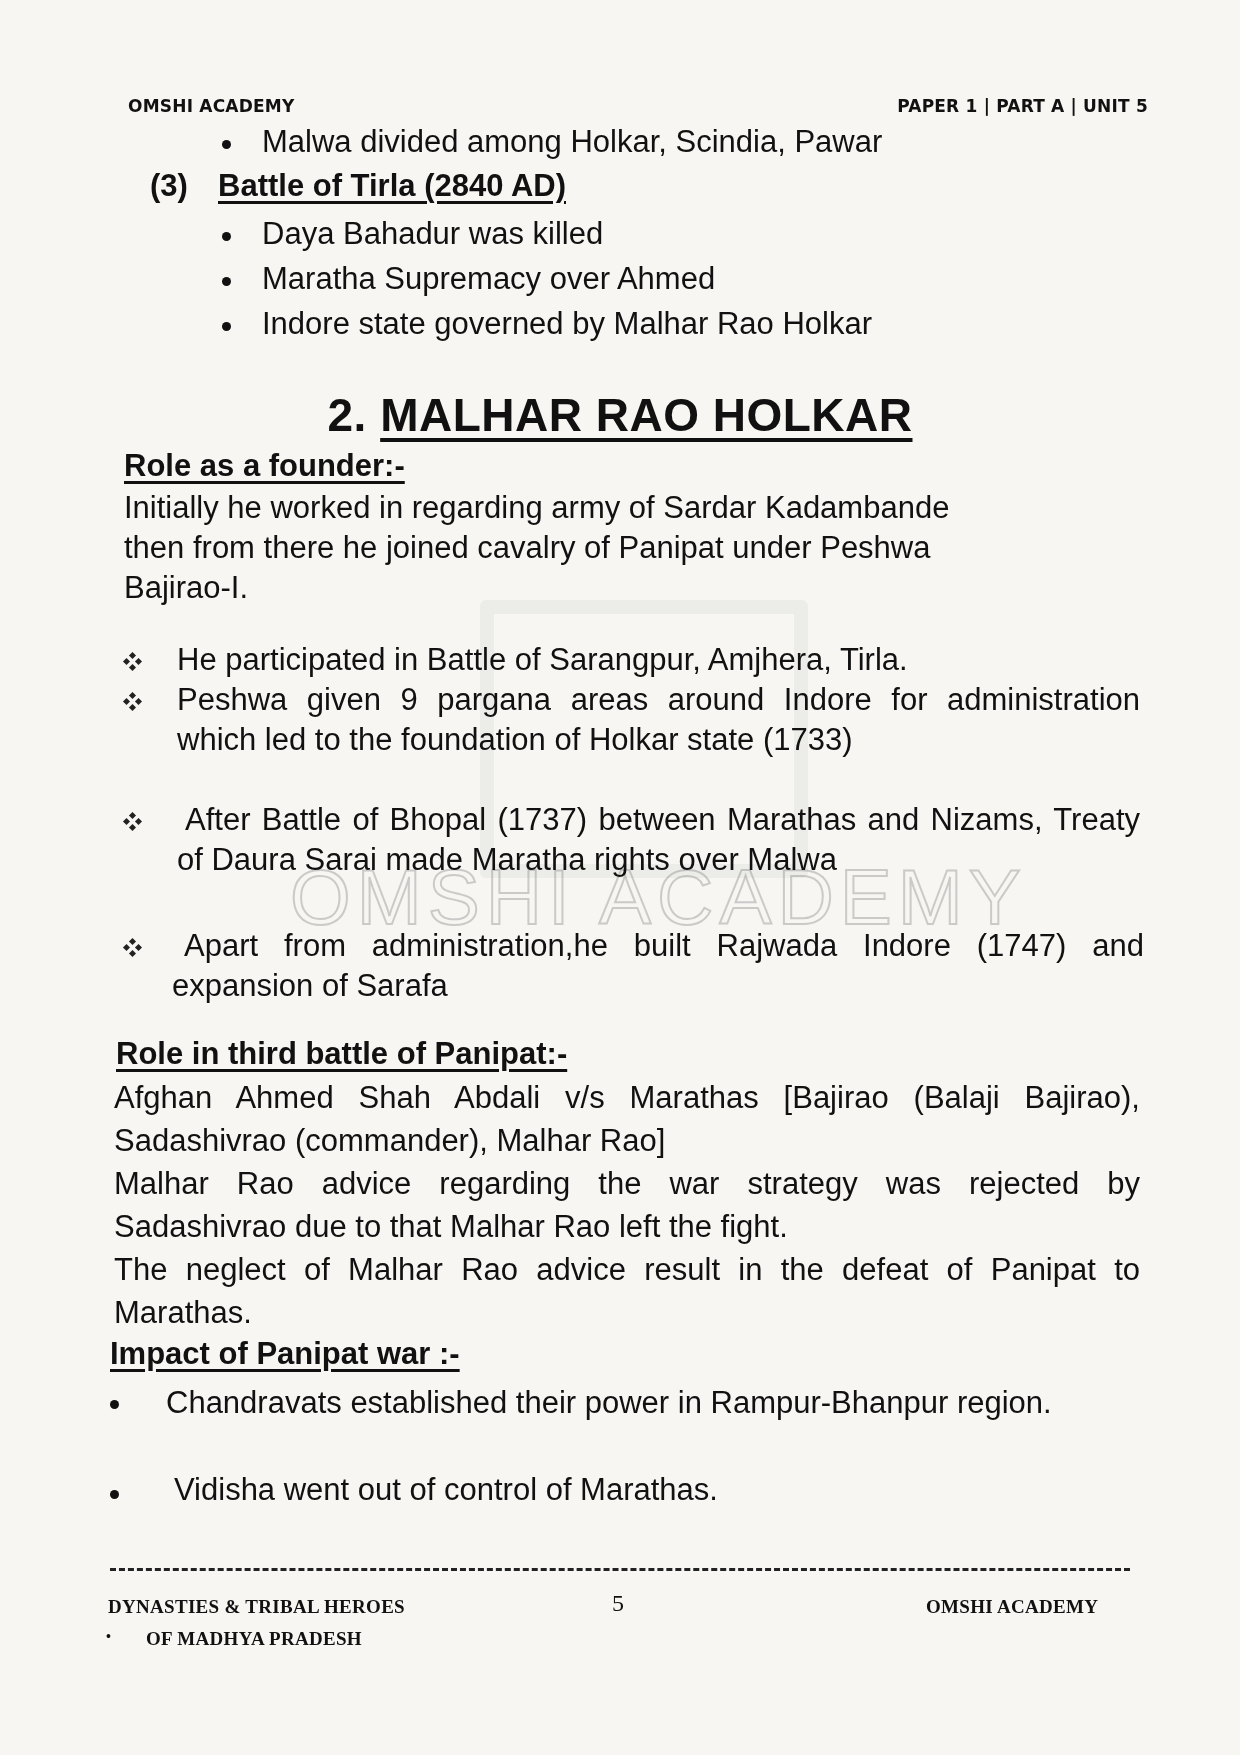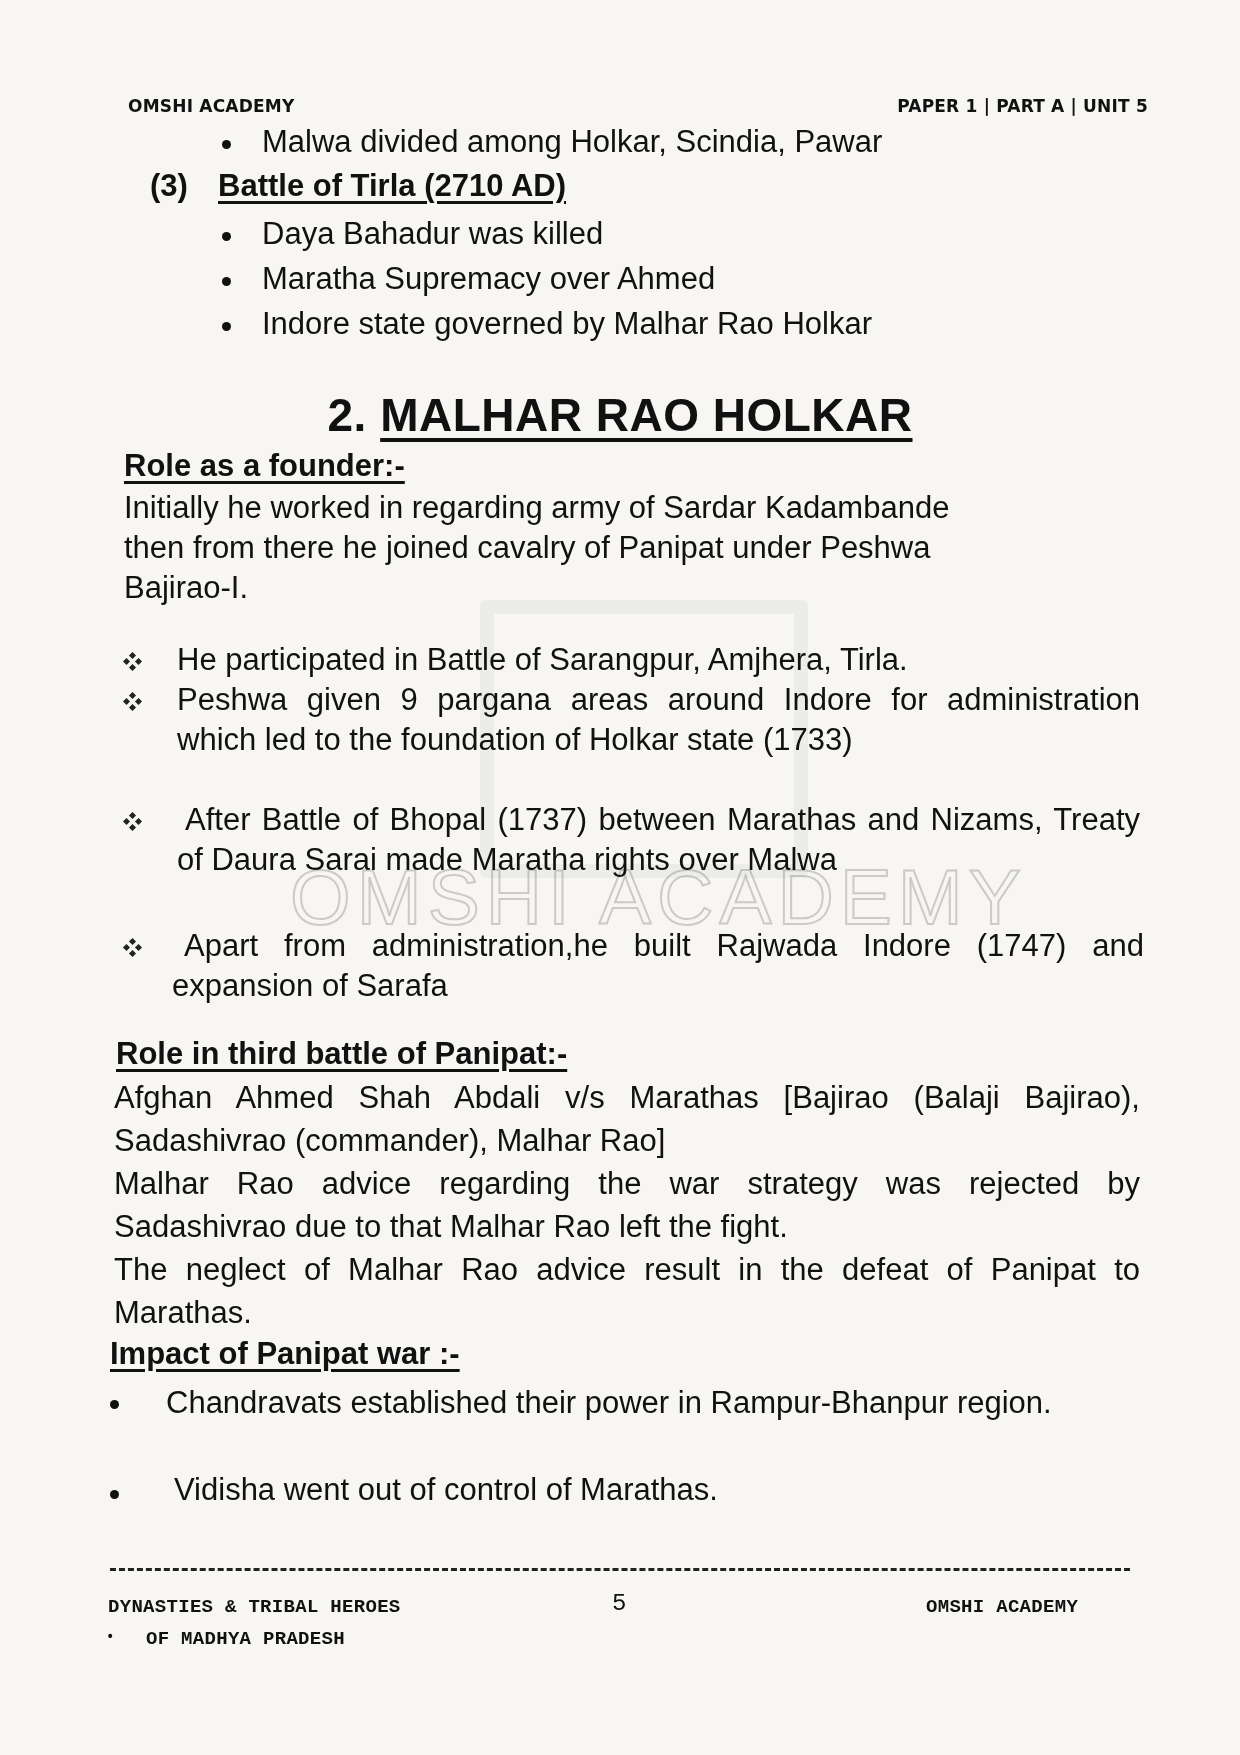--- a/index.html
+++ b/index.html
@@ -46,40 +46,40 @@
   }
   .wm-logo {
     position: absolute; left: 480px; top: 600px; width: 300px; height: 250px;
     border: 14px solid rgba(150,150,150,0.10); border-radius: 6px;
   }
   .dashes {
     position: absolute; top: 1568px; left: 110px; width: 1020px; height: 0;
     border-top: 3px dashed #222;
   }
   .footer {
-    position: absolute; font-family: Liberation Mono, monospace; font-weight: 600;
+    position: absolute; font-family: Liberation Serif, serif; font-weight: 600;
     font-size: 19px; letter-spacing: 0.3px; text-align: right;
   }
 </style>
 </head>
 <body>
 
 <div class="wm-logo"></div>
 <div class="watermark">OMSHI ACADEMY</div>
 
 <div class="page-header">
   <span>OMSHI ACADEMY</span>
   <span>PAPER 1 | PART A | UNIT 5</span>
 </div>
 
 <div class="bullet-dot" style="left:222px; top:140px;"></div>
 <div class="abs txt" style="left:262px; top:122px;">Malwa divided among Holkar, Scindia, Pawar</div>
 
 <div class="abs txt bold" style="left:150px; top:166px;">(3)</div>
-<div class="abs txt bold u" style="left:218px; top:166px;">Battle of Tirla (2710 AD)</div>
+<div class="abs txt bold u" style="left:218px; top:166px;">Battle of Tirla (2840 AD)</div>
 
 <div class="bullet-dot" style="left:222px; top:232px;"></div>
 <div class="abs txt" style="left:262px; top:214px;">Daya Bahadur was killed</div>
 <div class="bullet-dot" style="left:222px; top:277px;"></div>
 <div class="abs txt" style="left:262px; top:259px;">Maratha Supremacy over Ahmed</div>
 <div class="bullet-dot" style="left:222px; top:322px;"></div>
 <div class="abs txt" style="left:262px; top:304px;">Indore state governed by Malhar Rao Holkar</div>
 
 <div class="heading-main">
   <span>2.</span>

